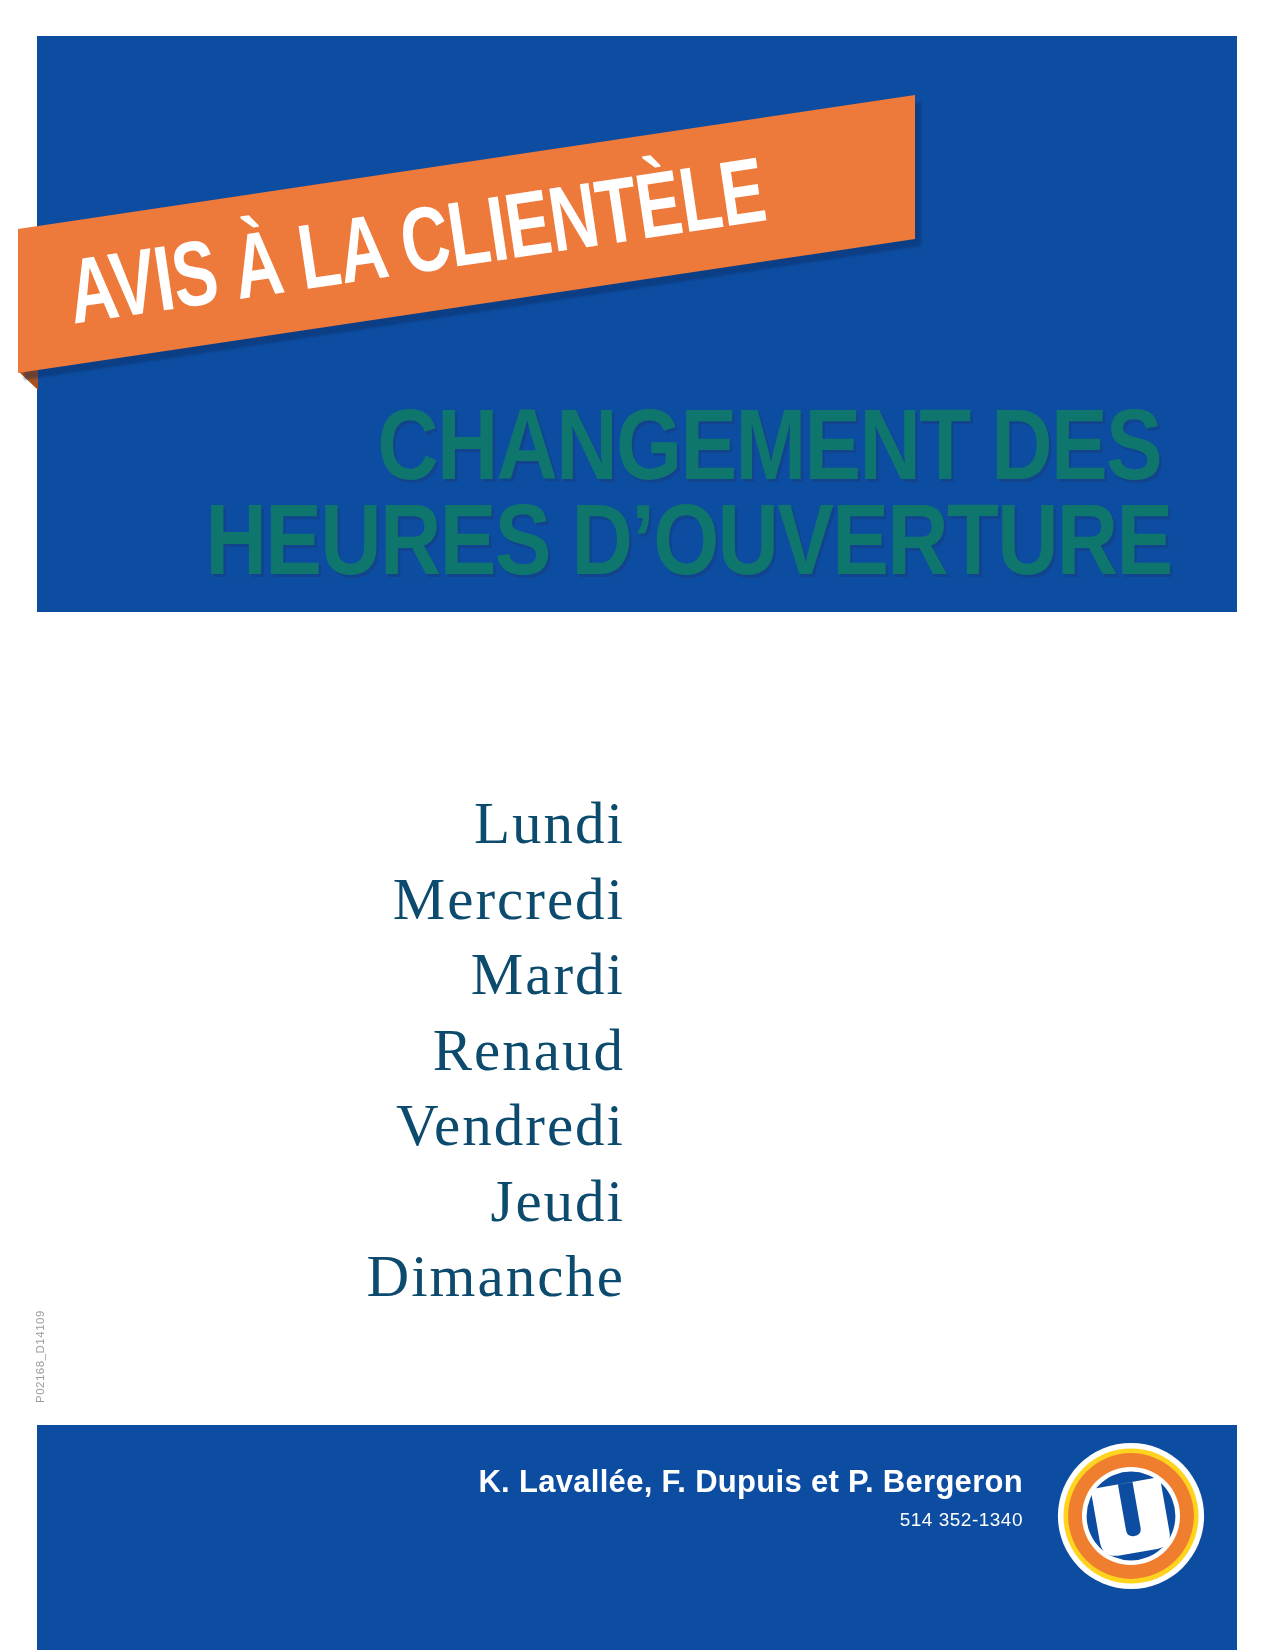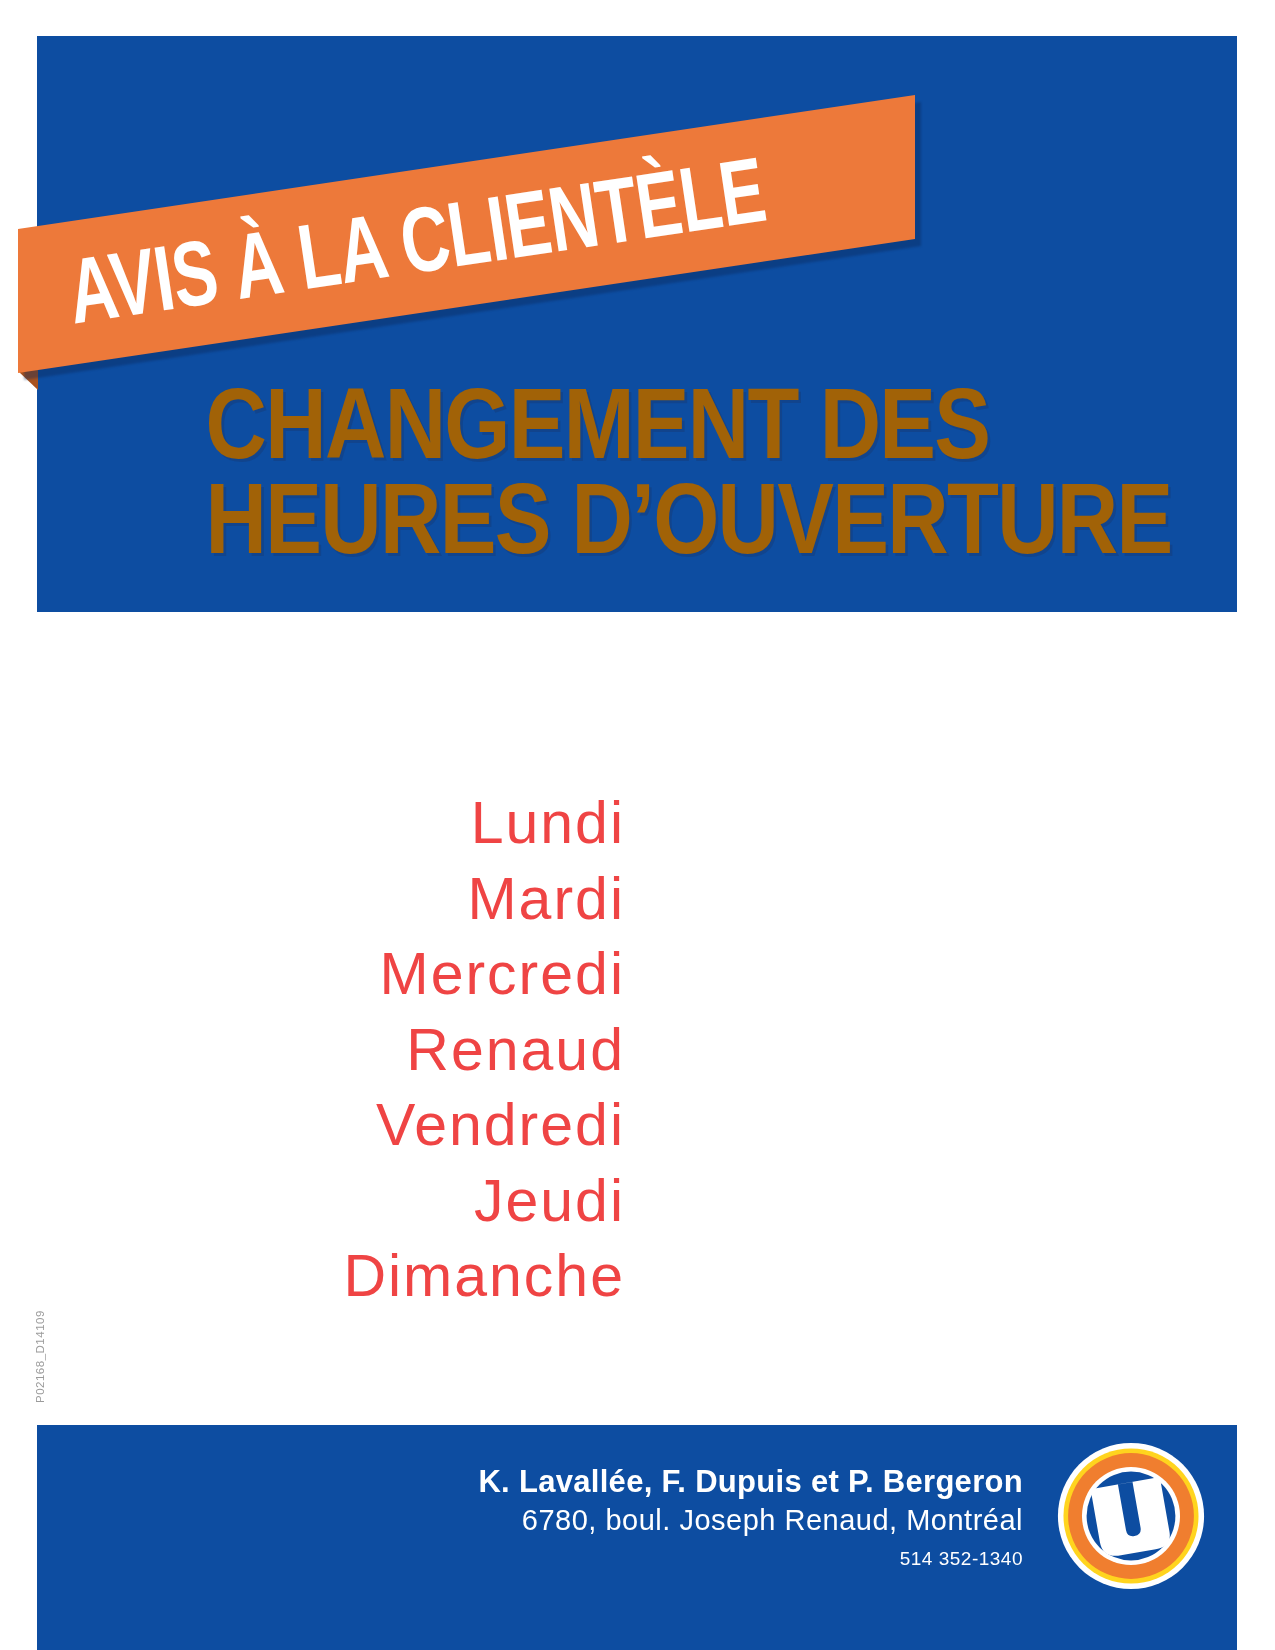--- a/index.html
+++ b/index.html
@@ -30,33 +30,33 @@
     transform:rotate(-8.5deg);transform-origin:0 0;
     line-height:140px;white-space:nowrap;
   }
   .ribbon-text .stretch{
     display:inline-block;transform:scaleX(0.73);transform-origin:left center;
     padding-left:56px;
     font-size:92px;font-weight:bold;color:#ffffff;letter-spacing:-1px;
   }
   
   .headline{
-    position:absolute;left:37px;top:376px;width:1124px;
-    text-align:left;color:#a16207;font-weight:bold;
+    position:absolute;left:37px;top:397px;width:1124px;
+    text-align:right;color:#0f766e;font-weight:bold;
     font-size:100px;line-height:95px;letter-spacing:-2px;
     text-shadow:3px 3px 0 rgba(25,50,95,0.30);
   }
   .headline .hl-line{
     transform:scaleX(0.85);transform-origin:right center;white-space:nowrap;
   }
   
   .days{
     position:absolute;left:0;top:786px;width:625px;
     text-align:right;
-    color:#ef4444;font-size:59px;line-height:75.5px;letter-spacing:2px;
+    color:#0c4a6e;font-size:59px;line-height:75.5px;letter-spacing:2px;font-family:Liberation Serif, serif;
   }
   
   .footer{
     position:absolute;left:37px;top:1425px;width:1200px;height:239px;
     background:#0D4DA1;
   }
   .footer-text{
     position:absolute;right:214px;top:37px;text-align:right;color:#ffffff;
     white-space:nowrap;
   }
@@ -89,32 +89,31 @@
   <span class="stretch">AVIS À LA CLIENTÈLE</span>
 </div>
 
 <div class="headline">
   <div class="hl-line">CHANGEMENT DES</div>
   <div class="hl-line">HEURES D’OUVERTURE</div>
 </div>
 
 <div class="days">
   <div>Lundi</div>
+  <div>Mercredi</div>
   <div>Mardi</div>
-  <div>Mercredi</div>
   <div>Renaud</div>
   <div>Vendredi</div>
   <div>Jeudi</div>
   <div>Dimanche</div>
 </div>
 
 <div class="footer">
   <div class="footer-text">
     <div class="footer-names">K. Lavallée, F. Dupuis et P. Bergeron</div>
-    <div class="footer-address">6780, boul. Joseph Renaud, Montréal</div>
     <div class="footer-phone">514 352-1340</div>
   </div>
 
   <svg class="logo" viewBox="0 0 160 160">
     <circle cx="80" cy="80" r="79" fill="#ffffff"></circle>
     <circle cx="80" cy="80" r="73" fill="#FFD41E"></circle>
     <circle cx="80" cy="80" r="68" fill="#F07E2F"></circle>
     <circle cx="80" cy="80" r="53" fill="#ffffff"></circle>
     <circle cx="80" cy="80" r="48" fill="#0D4DA1"></circle>
     <g transform="rotate(-10 80 80)">

